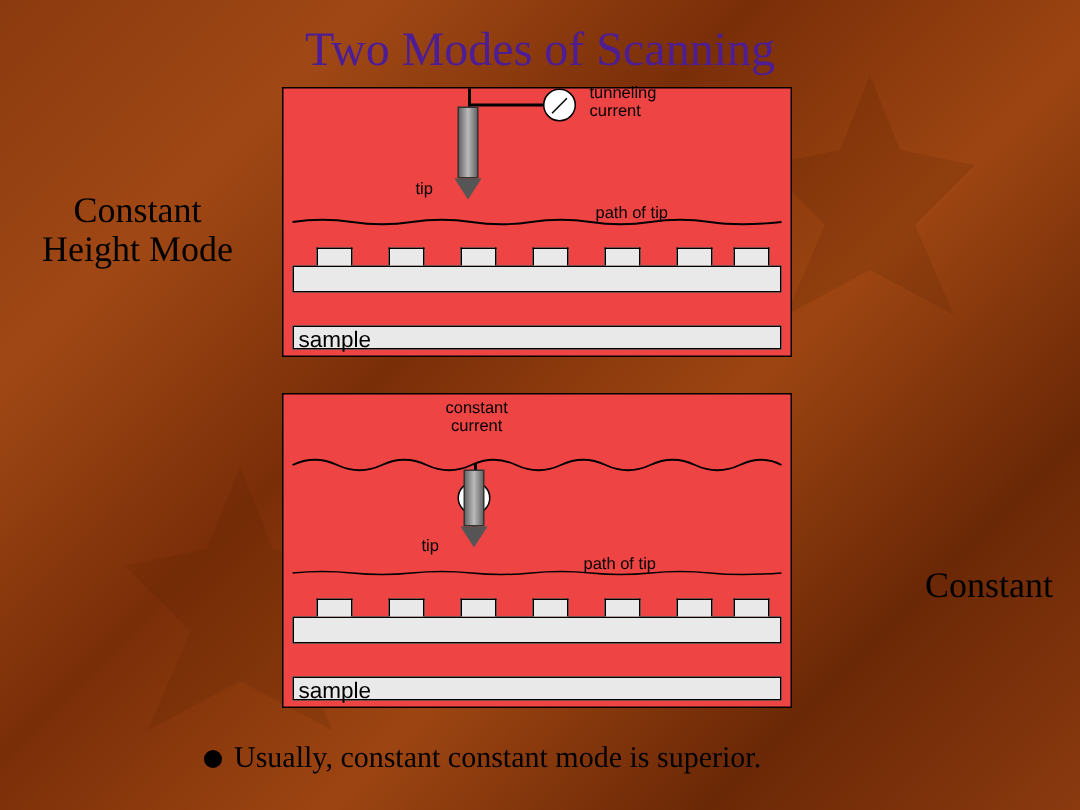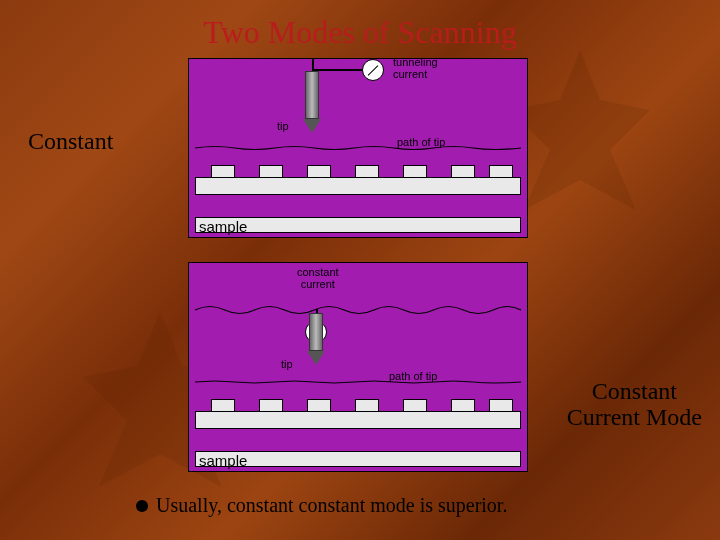--- a/index.html
+++ b/index.html
@@ -11,21 +11,21 @@
     color: #000;
   }
   
   .leaf { position:absolute; opacity:0.18; pointer-events:none; }
   .title {
     position: absolute;
     top: 14px;
     left: 0; right: 0;
     text-align: center;
     font-size: 32px;
-    color: #b91c1c;
+    color: #4c1d95;
   }
   .label-left {
     position: absolute;
     left: 28px;
     top: 128px;
     font-size: 24px;
     color: #000;
     text-align: center;
     line-height: 1.1;
   }
@@ -46,21 +46,21 @@
     align-items: center;
     font-size: 20px;
     color: #000;
   }
   .bullet-dot {
     width: 12px; height: 12px; background:#000; border-radius:50%;
     margin-right: 8px;
   }
   .diagram-panel {
     position: absolute;
-    background: #a21caf;
+    background: #ef4444;
     border: 1px solid #000;
   }
   .panel-top { left: 188px; top: 58px;  width: 340px; height: 180px; }
   .panel-bot { left: 188px; top: 262px; width: 340px; height: 210px; }
 
   .dlabel { position:absolute; font-family: Arial, sans-serif; font-size: 11px; color:#000; line-height:1.05; }
 
   
   .sample-wrap { position:absolute; left:0; right:0; }
   .sample-base { position:absolute; left:6px; right:6px; height:18px; background:#e9e9e9; border:1px solid #000; }
@@ -89,25 +89,25 @@
     <path d="M50 5 L60 30 L85 35 L65 55 L78 85 L50 70 L22 85 L35 55 L15 35 L40 30 Z" fill="#5a2400"></path>
   </svg>
 <svg class="leaf" style="left:470px; top:40px; width:220px; height:200px;" viewBox="0 0 100 100">
     <path d="M50 5 L60 30 L85 35 L65 55 L78 85 L50 70 L22 85 L35 55 L15 35 L40 30 Z" fill="#5a2400"></path>
   </svg>
 
 <div class="title">Two Modes of Scanning</div>
 
 <div class="label-left">
   <span>Constant</span><br>
+  <span>Height Mode</span>
 </div>
 
 <div class="label-right">
   <span>Constant</span><br>
-  <span>Current Mode</span>
 </div>
 
 <div class="diagram-panel panel-top">
 
   <div class="wire" style="left:123px; top:0; width:2px; height:12px;"></div>
   <div class="wire" style="left:123px; top:10px; width:50px; height:2px;"></div>
   <div class="meter" style="left:173px; top:0;"></div>
   <div class="dlabel" style="left:204px; top:-2px;">
     <span>tunneling</span><br>
     <span>current</span>

